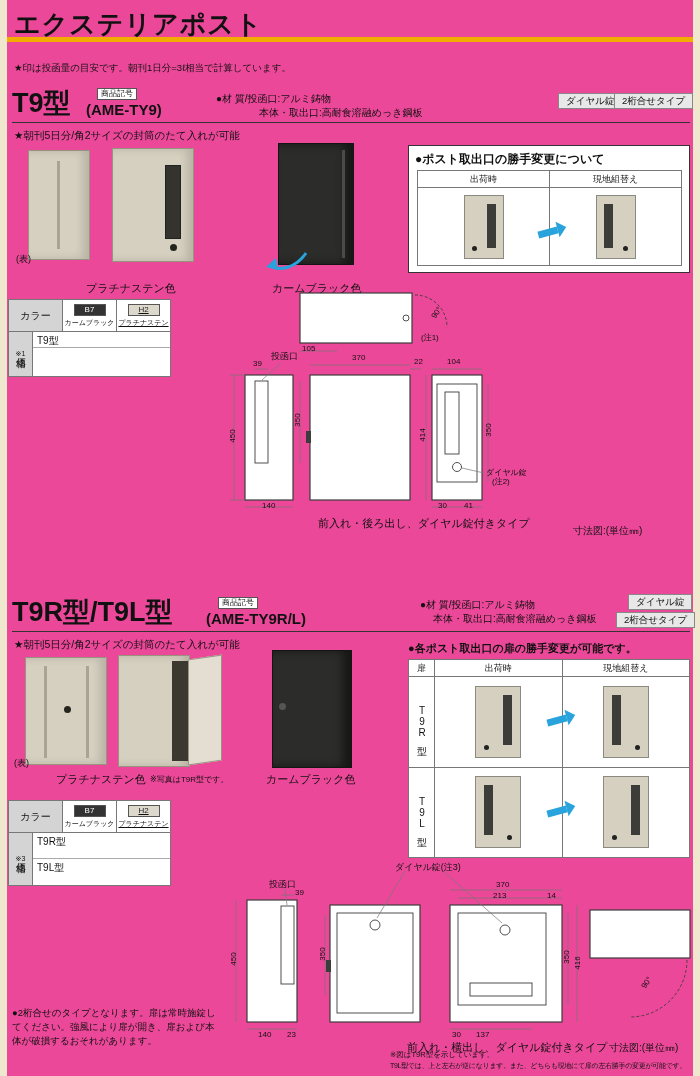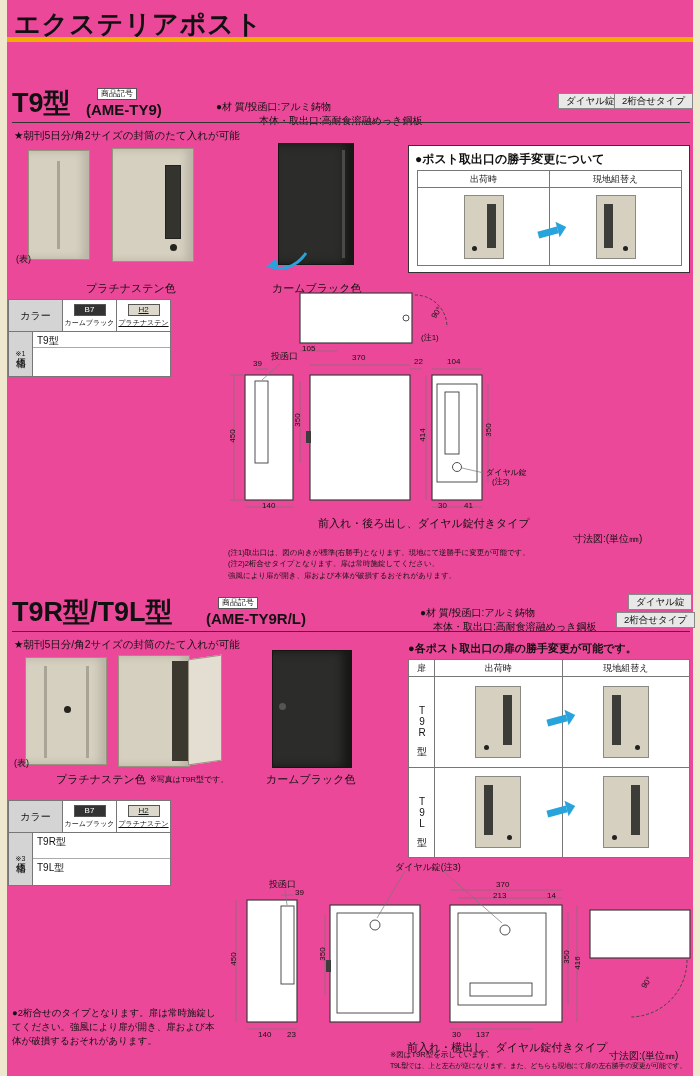--- a/index.html
+++ b/index.html
@@ -7,21 +7,21 @@
   #page {position:relative; width:700px; height:1076px; background:#ec4899; overflow:hidden;}
   .abs {position:absolute;}
   .edge {position:absolute; top:0; height:1076px; width:7px; background:#efe8cf;}
   .title {font-size:26px; font-weight:bold; letter-spacing:1px;}
   .accent {position:absolute; left:7px; top:37px; width:686px; height:5px; background:#f3ad00;}
   .model {font-size:27px; font-weight:bold; white-space:nowrap;}
   .code  {font-size:15px; font-weight:bold;}
   .code-label {border:1px solid #555; font-size:8px; line-height:1.2; padding:0 3px; background:#fff;}
   .badge {border:1px solid #888; background:#e8e8e8; font-size:9.5px; padding:2px 7px; line-height:1.1; white-space:nowrap;}
   .hrule {border-top:1.5px solid #333; height:0;}
-  .t8 {font-size:8px;} .t9f {font-size:9px;} .t10 {font-size:10px;margin-top:8px;} .t105 {font-size:10.5px;} .t11 {font-size:11px;}
+  .t8 {font-size:8px;} .t9f {font-size:9px;} .t10 {font-size:10px;} .t105 {font-size:10.5px;} .t11 {font-size:11px;}
   .b {font-weight:bold;}
   .dim {position:absolute; font-size:8px; line-height:1; white-space:nowrap;}
   .vdim {position:absolute; font-size:8px; line-height:1; white-space:nowrap; transform:rotate(-90deg); transform-origin:center;}
   .rot {transform:rotate(-55deg);}
   
   .mb-beige {position:absolute; background:#d6d0c0; border:1px solid #98927f; box-shadow:inset -6px 0 8px rgba(0,0,0,.14);}
   .mb-black {position:absolute; background:#2c2c2a; border:1px solid #151513; box-shadow:inset -8px 0 10px rgba(0,0,0,.5);}
   .mb-seam {position:absolute; width:3px; background:#aaa496;}
   .mb-window {position:absolute; background:#35332e; border:1px solid #222;}
   .mb-knob {position:absolute; width:7px; height:7px; border-radius:50%; background:#26241f;}
@@ -71,20 +71,21 @@
 </style>
 </head>
 <body>
 
 <div id="page">
   <div class="edge" style="left:0"></div>
   <div class="edge" style="right:0"></div>
 
   <div class="abs title" style="left:14px;top:7px">エクステリアポスト</div>
   <div class="accent"></div>
+  <div class="abs" style="left:14px;top:62px;font-size:9.5px">★印は投函量の目安です。朝刊1日分=3ℓ相当で計算しています。</div>
 
   <div class="abs model" style="left:12px;top:85px">T9型</div>
   <div class="abs code-label" style="left:97px;top:88px">商品記号</div>
   <div class="abs code" style="left:86px;top:101px">(AME-TY9)</div>
   <div class="abs t10" style="left:216px;top:92px">●材 質/投函口:アルミ鋳物</div>
   <div class="abs t10" style="left:259px;top:106px">本体・取出口:高耐食溶融めっき鋼板</div>
   <div class="abs badge" style="left:558px;top:93px">ダイヤル錠</div>
   <div class="abs badge" style="left:614px;top:93px">2桁合せタイプ</div>
   <div class="abs hrule" style="left:12px;top:122px;width:678px"></div>
   <div class="abs t105" style="left:14px;top:129px">★朝刊5日分/角2サイズの封筒のたて入れが可能</div>
@@ -206,25 +207,20 @@
     <span class="vdim" style="left:191px;top:146px">414</span>
     <span class="vdim" style="left:257px;top:141px">350</span>
     <span class="dim" style="left:213px;top:217px">30</span>
     <span class="dim" style="left:239px;top:217px">41</span>
     <span class="dim" style="left:261px;top:184px">ダイヤル錠</span>
     <span class="dim" style="left:267px;top:193px">(注2)</span>
     <span class="abs t11" style="left:93px;top:231px">前入れ・後ろ出し、ダイヤル錠付きタイプ</span>
     <span class="abs t10" style="left:348px;top:239px">寸法図:(単位㎜)</span>
   </div>
 
-  <div class="abs notes" style="left:228px;top:547px">
-    <div>(注1)取出口は、図の向きが標準(右勝手)となります。現地にて逆勝手に変更が可能です。</div>
-    <div>(注2)2桁合せタイプとなります。扉は常時施錠してください。</div>
-    <div>強風により扉が開き、扉および本体が破損するおそれがあります。</div>
-  </div>
 
   <div class="abs model" style="left:12px;top:594px">T9R型/T9L型</div>
   <div class="abs code-label" style="left:218px;top:597px">商品記号</div>
   <div class="abs code" style="left:206px;top:610px">(AME-TY9R/L)</div>
   <div class="abs t10" style="left:420px;top:598px">●材 質/投函口:アルミ鋳物</div>
   <div class="abs t10" style="left:433px;top:612px">本体・取出口:高耐食溶融めっき鋼板</div>
   <div class="abs badge" style="left:628px;top:594px">ダイヤル錠</div>
   <div class="abs badge" style="left:616px;top:612px">2桁合せタイプ</div>
   <div class="abs hrule" style="left:12px;top:631px;width:678px"></div>
   <div class="abs t105" style="left:14px;top:638px">★朝刊5日分/角2サイズの封筒のたて入れが可能</div>

